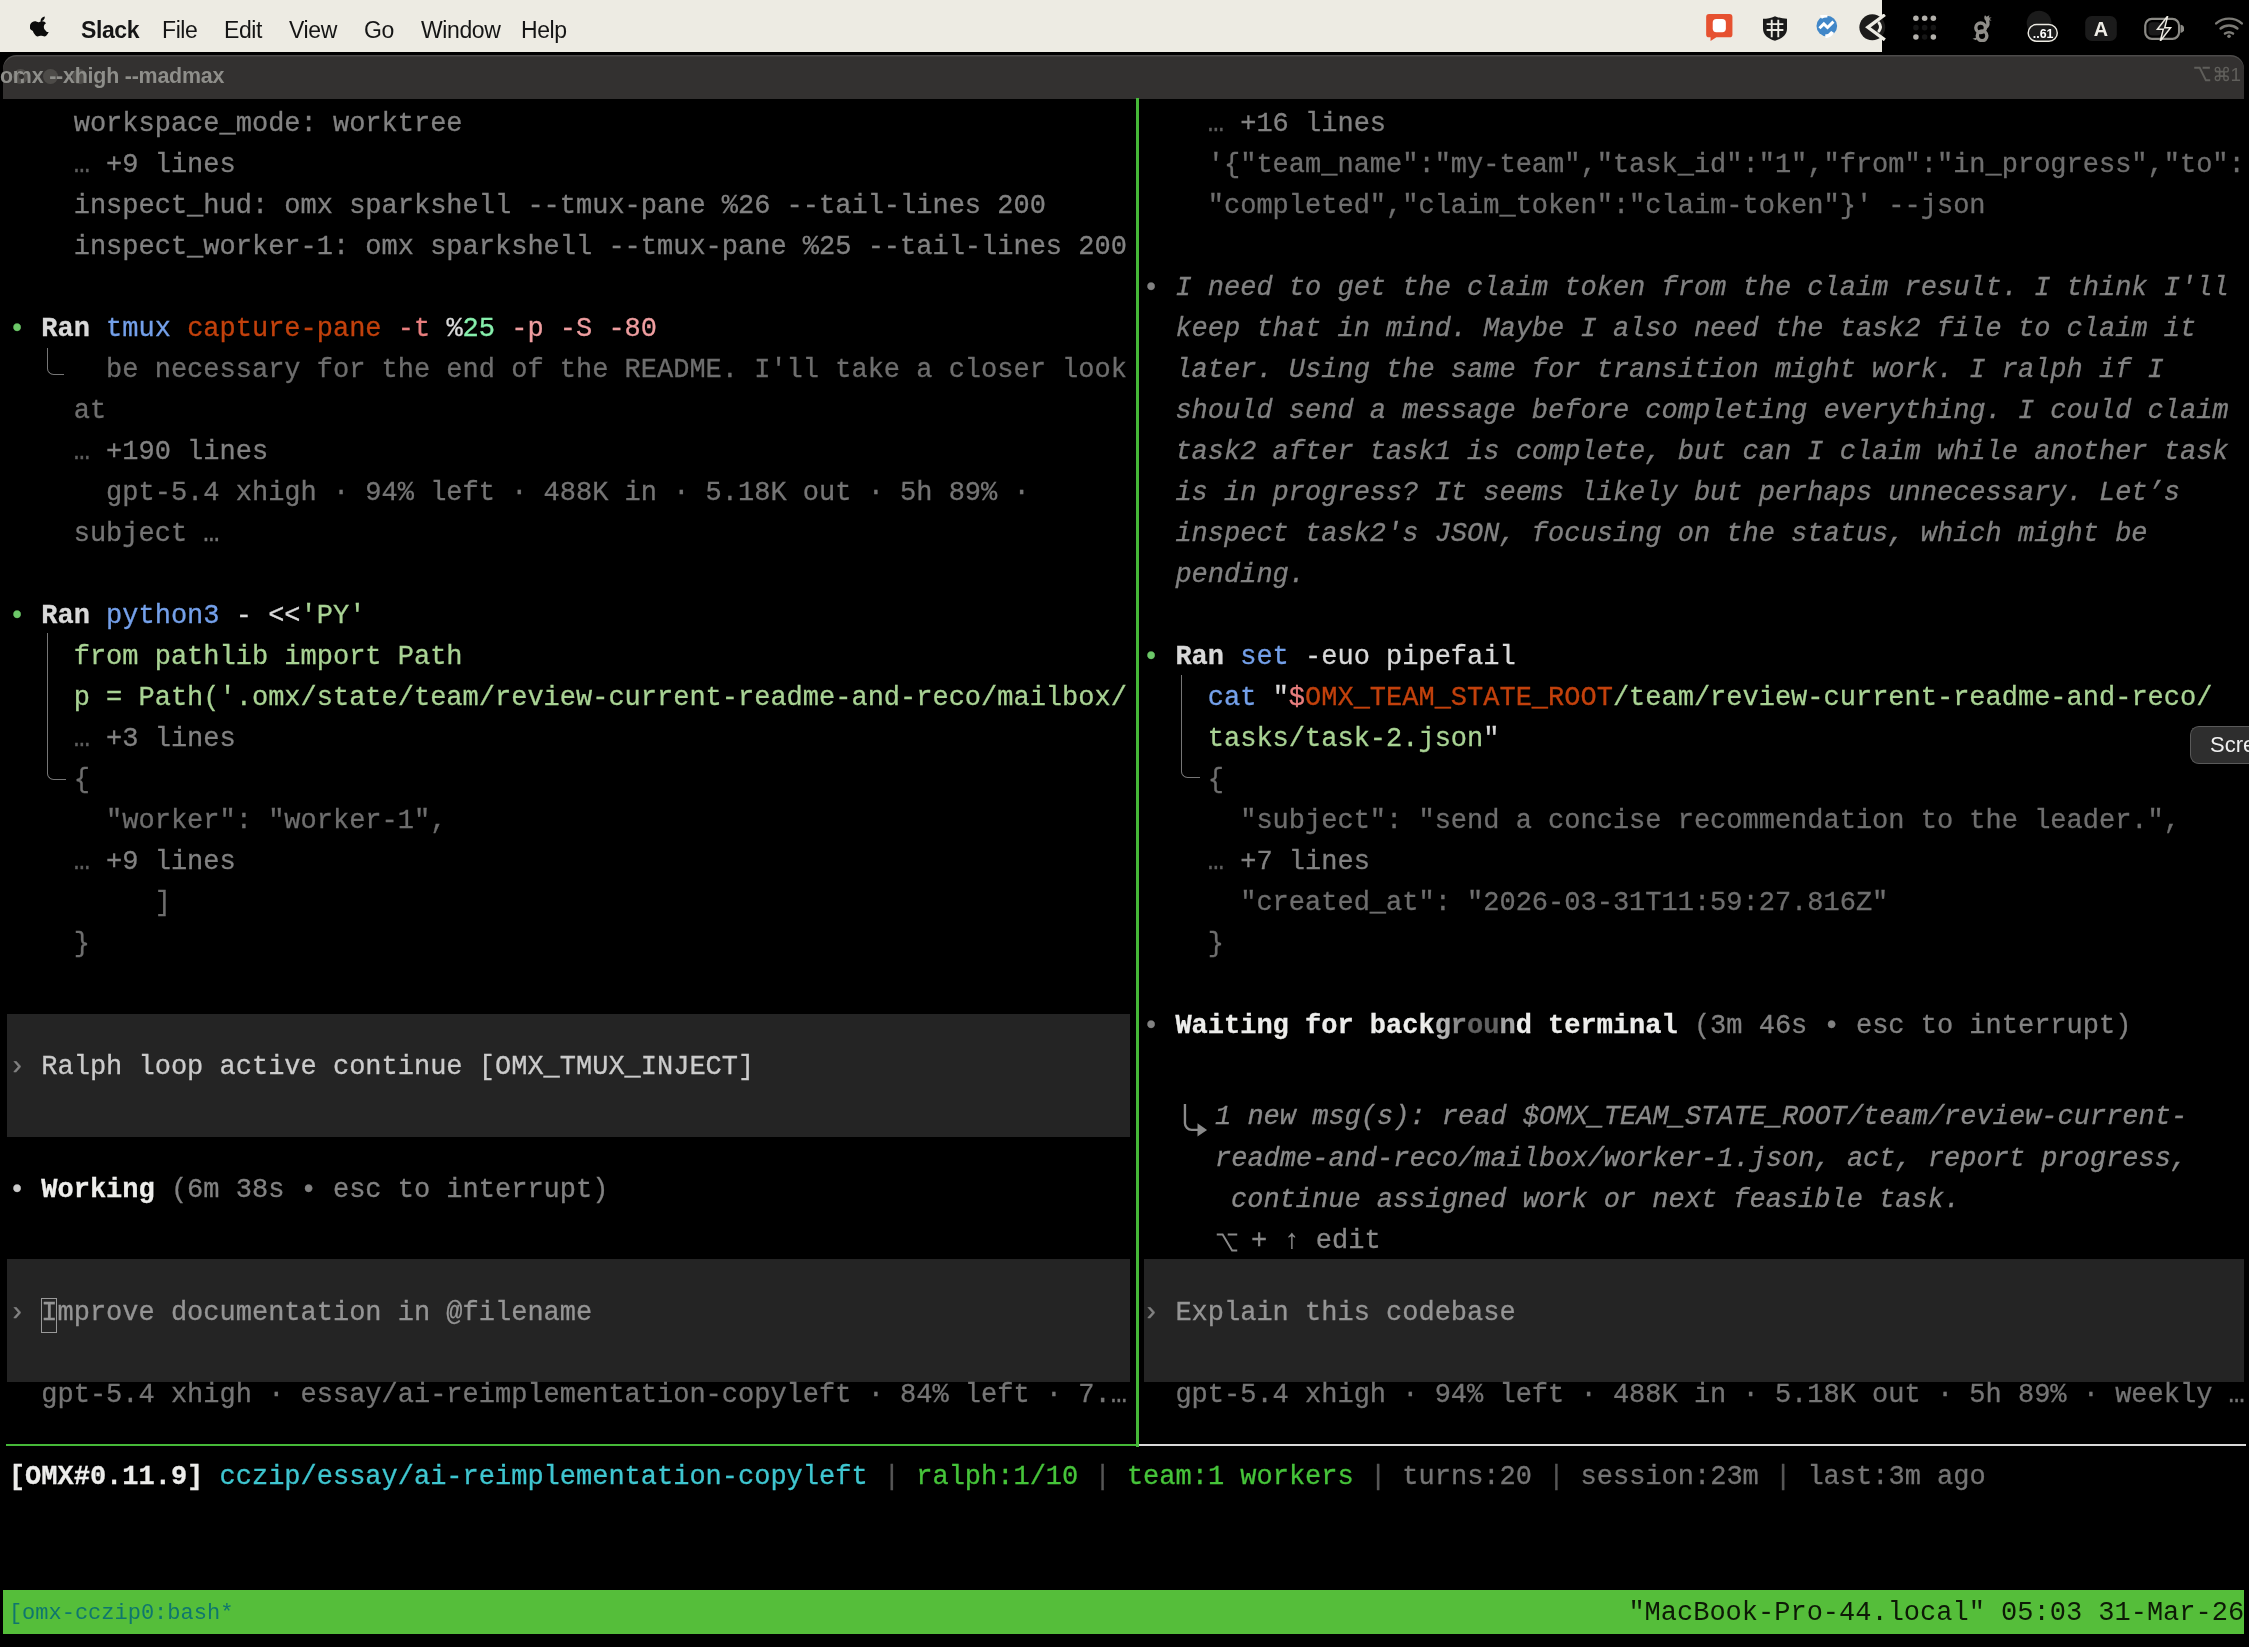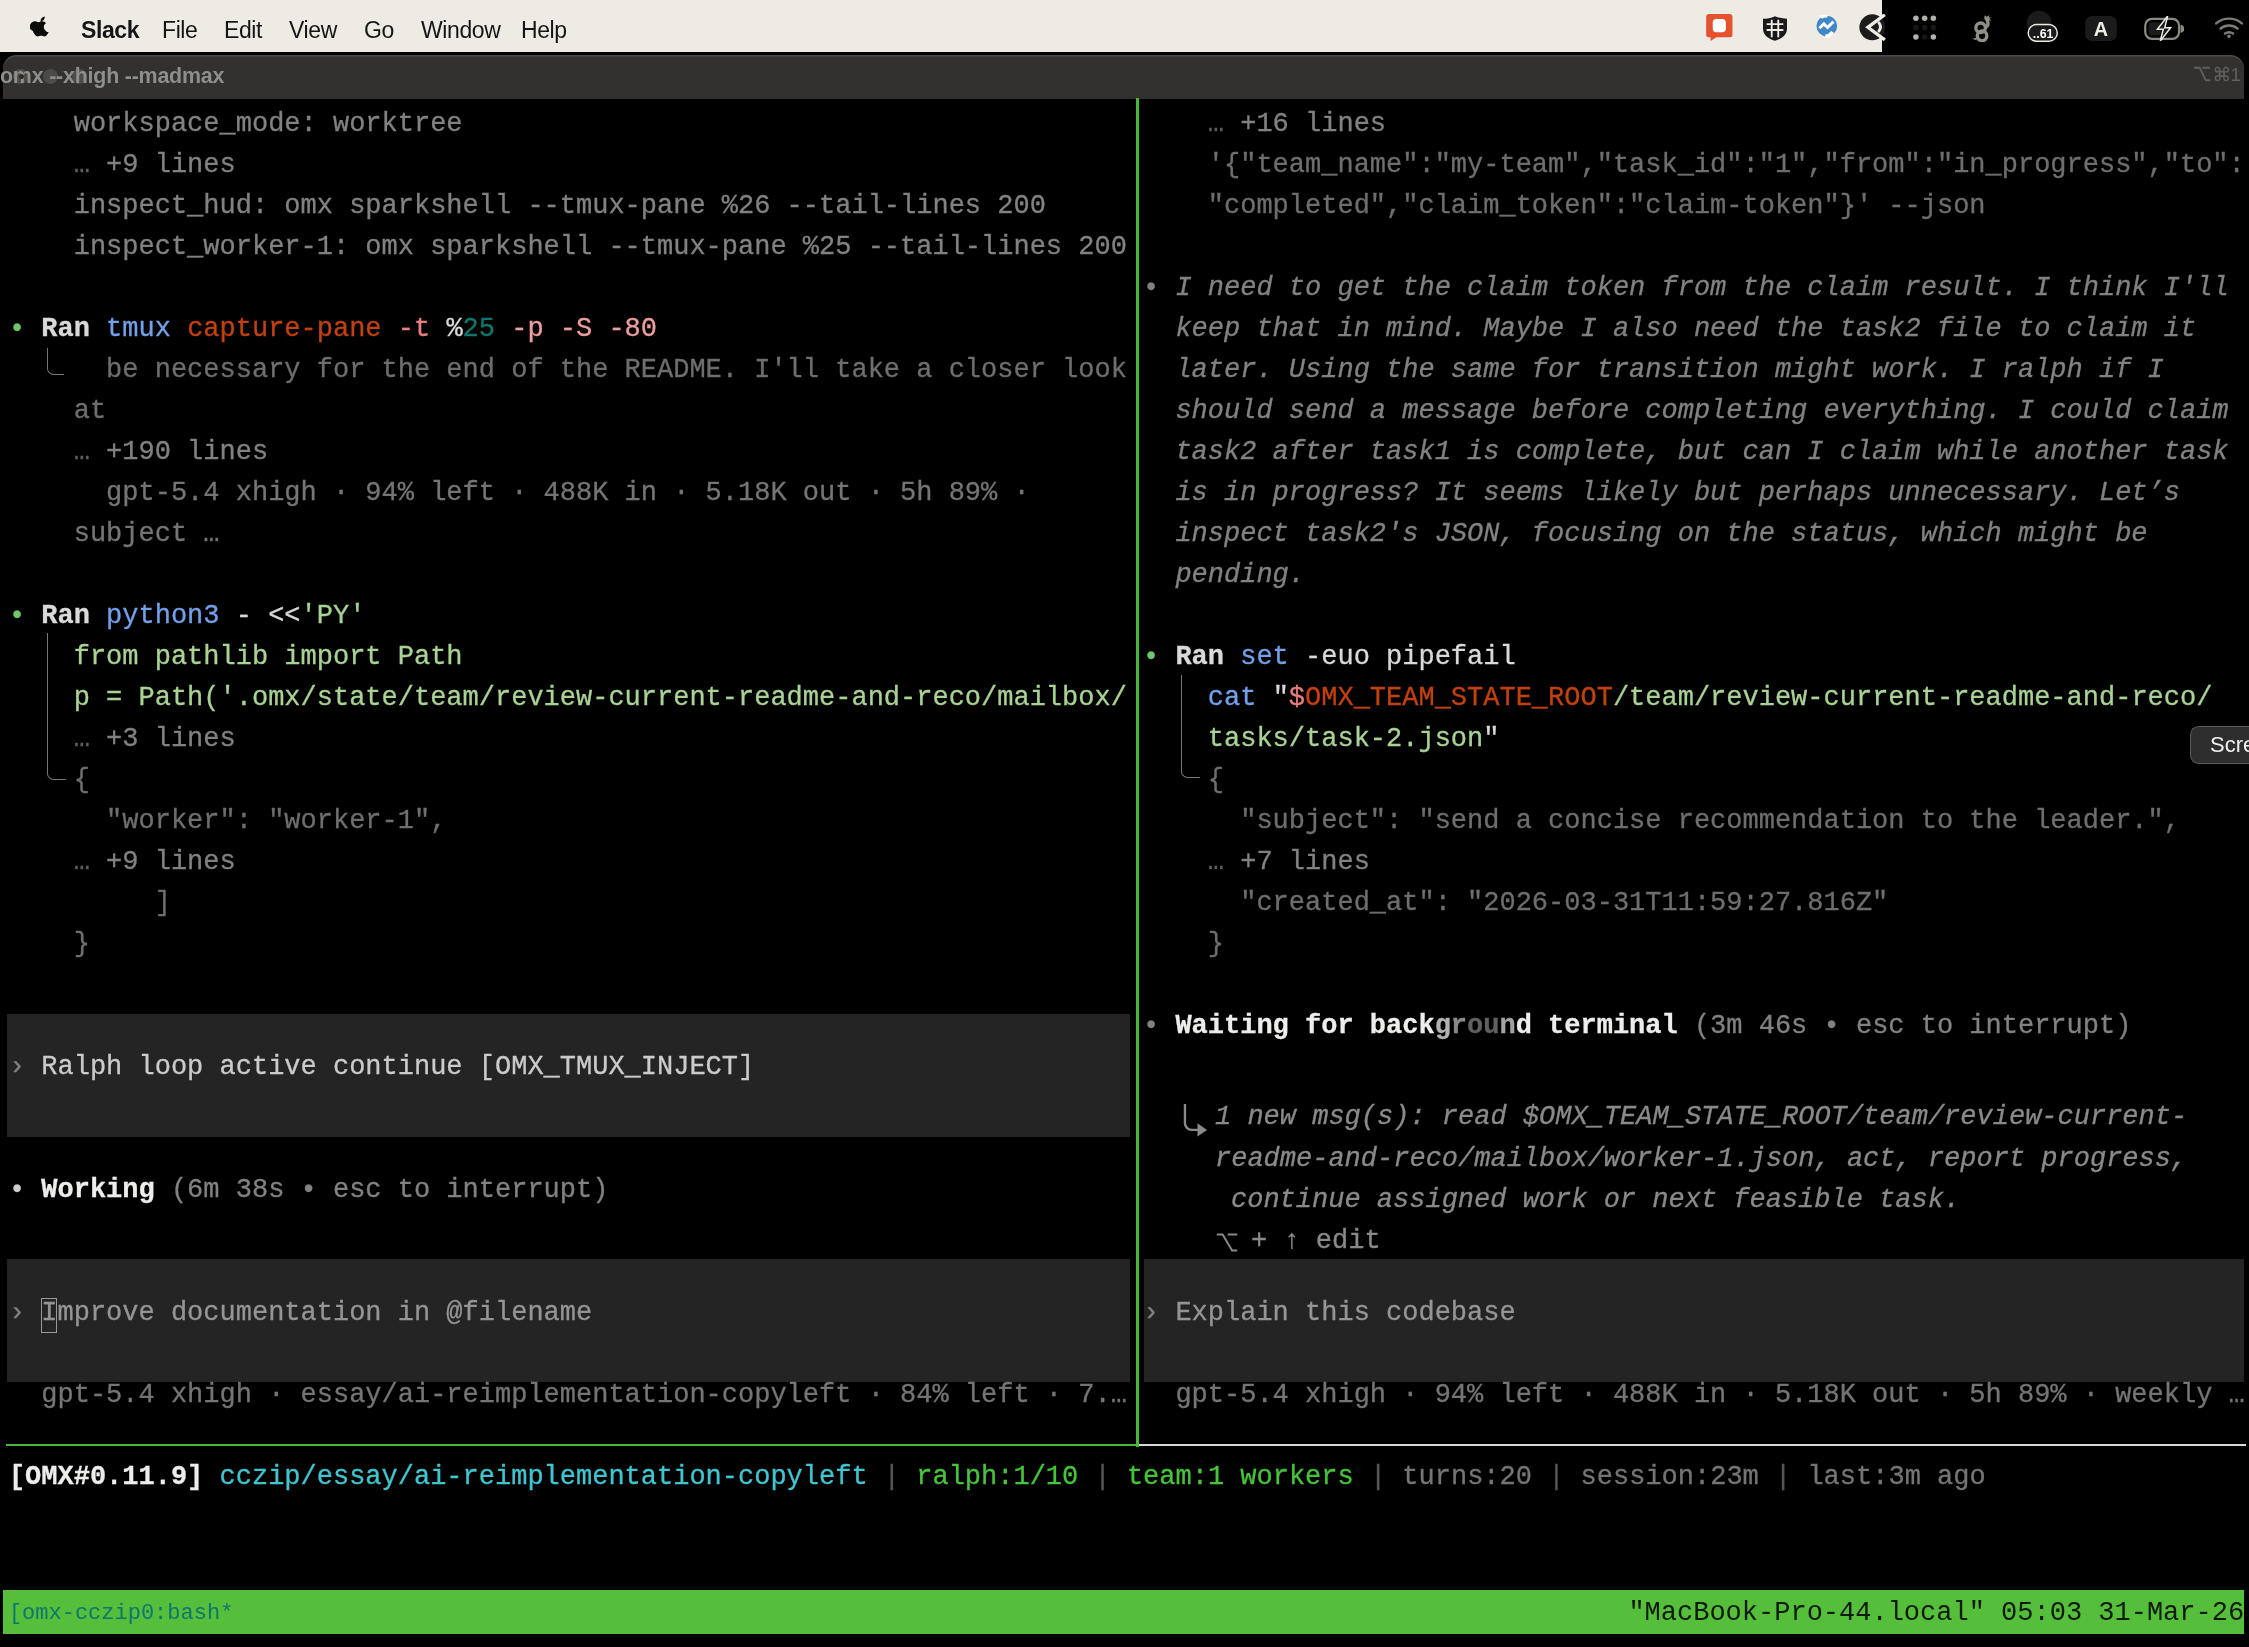--- a/index.html
+++ b/index.html
@@ -30,21 +30,21 @@
 .w  { color:#d9d9d9; }
 .w2 { color:#cbcbcb; }
 .wb { color:#ededeb; }
 .b  { font-weight:bold; }
 .it { font-style:italic; }
 .bl { color:#74a0ea; }
 .pv { color:#c2410c; }
 .gr { color:#a9d394; }
 .rd { color:#e87e7e; }
 .pk { color:#ef9ea0; }
-.or { color:#0f766e;margin-top:36px; }
+.or { color:#86efac;margin-top:36px; }
 .bu { color:#6cc868; }
 .cy { color:#3fc6d0; }
 .sg { color:#46c43a; }
 .sep { color:#565656; }
 .box { position:absolute; background:#242424; z-index:1; }
 .elbow { position:absolute; border-left:1.8px solid #767676; border-bottom:1.8px solid #767676;
   border-bottom-left-radius:6.6px; z-index:4; }
 .msgline { position:absolute; font-family:"Liberation Mono",monospace; font-size:27px;
   line-height:41px; color:#8a8a8a; font-style:italic; z-index:5; white-space:pre; -webkit-text-stroke:0.3px; }
 </style></head>

